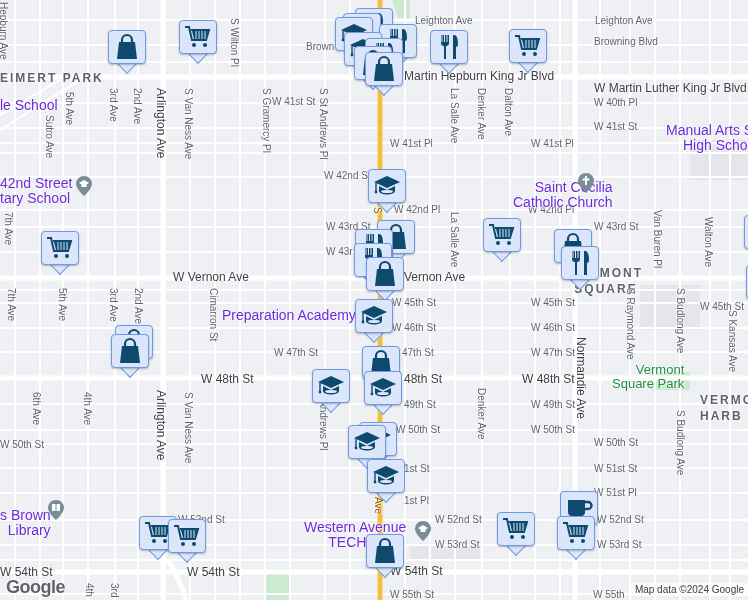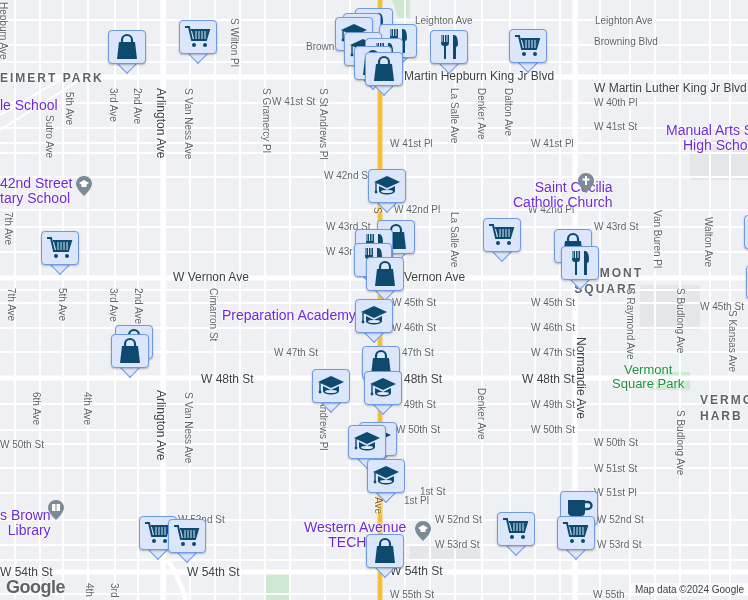--- a/index.html
+++ b/index.html
@@ -169,21 +169,21 @@
   <div class="label" style="left:531px;top:348px;">W 47th St</div>
   <div class="label major" style="left:201px;top:373px;">W 48th St</div>
   <div class="label major" style="left:404px;top:373px;">48th St</div>
   <div class="label major" style="left:522px;top:373px;">W 48th St</div>
   <div class="label" style="left:404px;top:400px;">49th St</div>
   <div class="label" style="left:531px;top:400px;">W 49th St</div>
   <div class="label" style="left:0;top:440px;">W 50th St</div>
   <div class="label" style="left:396px;top:425px;">W 50th St</div>
   <div class="label" style="left:531px;top:425px;">W 50th St</div>
   <div class="label" style="left:594px;top:438px;">W 50th St</div>
-  <div class="label" style="left:404px;top:487px;padding-left:16px;">1st St</div>
+  <div class="label" style="left:404px;top:464px;">1st St</div>
   <div class="label" style="left:594px;top:464px;">W 51st St</div>
   <div class="label" style="left:404px;top:488px;margin-top:8px;">1st Pl</div>
   <div class="label" style="left:594px;top:488px;">W 51st Pl</div>
   <div class="label" style="left:178px;top:515px;">W 52nd St</div>
   <div class="label" style="left:435px;top:515px;">W 52nd St</div>
   <div class="label" style="left:597px;top:515px;">W 52nd St</div>
   <div class="label" style="left:435px;top:540px;">W 53rd St</div>
   <div class="label" style="left:597px;top:540px;">W 53rd St</div>
   <div class="label major" style="left:0;top:566px;">W 54th St</div>
   <div class="label major" style="left:187px;top:566px;">W 54th St</div>
@@ -250,21 +250,21 @@
     <path d="M8 0C3.6 0 0 3.5 0 7.8 0 13 8 20 8 20s8-7 8-12.2C16 3.5 12.4 0 8 0z" fill="#7b8c96"></path>
     <path d="M3 7l5-3 5 3-5 3z" fill="#fff"></path>
       <rect x="5.5" y="8" width="5" height="3" fill="#fff"></rect>
   </svg>
   <div class="label poi" style="left:0;top:98px;">
     <div>le School</div>
   </div>
   <div class="label poi" style="left:222px;top:308px;">
     <div>Preparation Academy</div>
   </div>
-  <div class="label park" style="left:612px;top:363px;text-align:center;">
+  <div class="label park" style="left:612px;top:363px;text-align:right;">
     <div>Vermont</div>
     <div>Square Park</div>
   </div>
   <div class="label poi" style="left:0;top:508px;text-align:right;">
     <div>s Brown</div>
     <div>Library</div>
   </div>
   <svg class="poi-pin" style="left:48px;top:500px;" viewBox="0 0 16 20">
     <path d="M8 0C3.6 0 0 3.5 0 7.8 0 13 8 20 8 20s8-7 8-12.2C16 3.5 12.4 0 8 0z" fill="#7b8c96"></path>
     <path d="M4 4h3.5v7H4zM8.5 4H12v7H8.5z" fill="#fff"></path>

